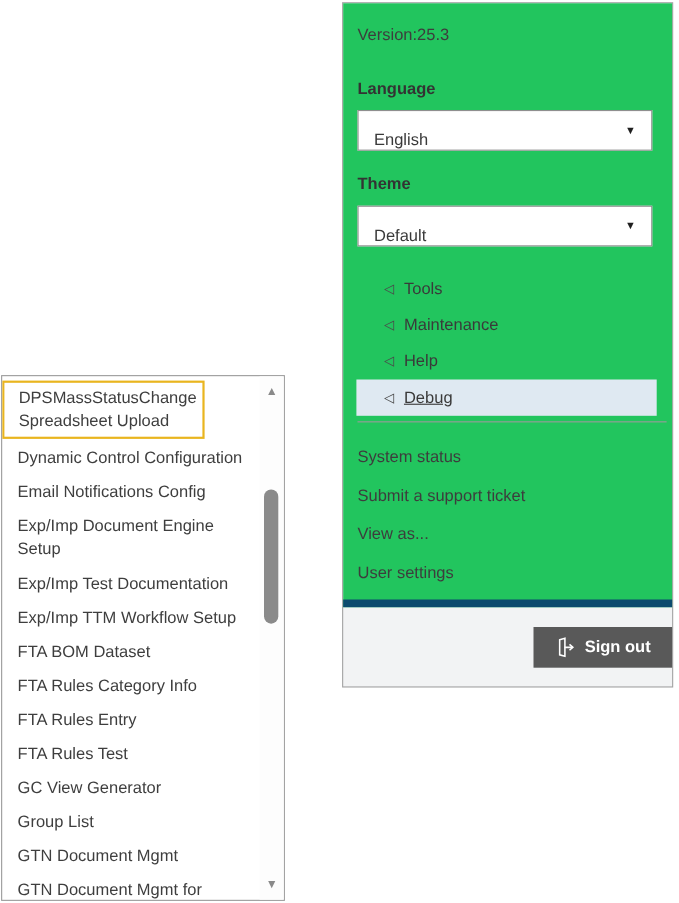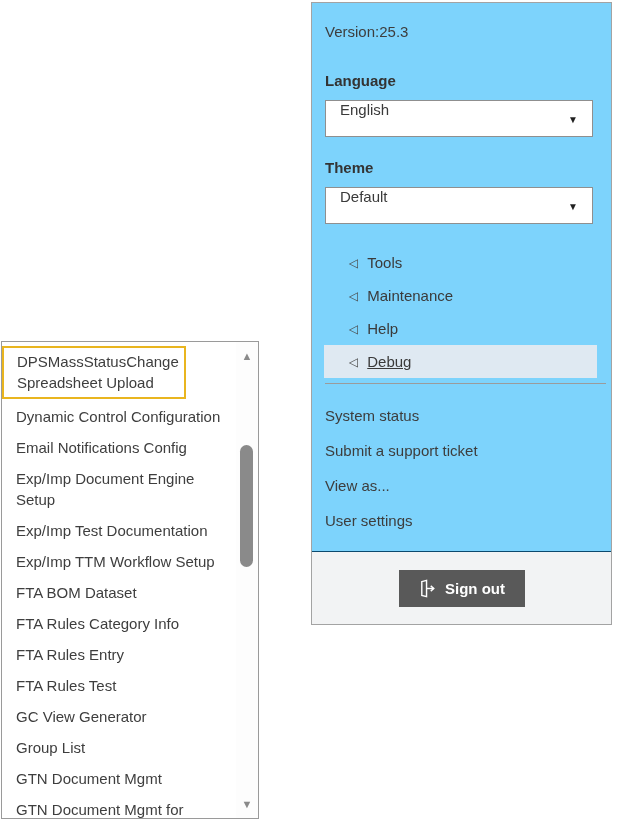--- a/index.html
+++ b/index.html
@@ -4,44 +4,44 @@
 <style>
   * { margin:0; padding:0; box-sizing:border-box; }
   html,body { width:617px; height:821px; background:#ffffff;
     font-family:"Liberation Sans","DejaVu Sans",sans-serif; color:#3a3a3a; }
   body { position:relative; overflow:hidden; font-size:15px; }
 
   
   .settings-panel { position:absolute; left:311px; top:2px; width:301px; height:623px;
     border:1px solid #a3a3a3; background:#f2f3f4; }
   .sp-content { position:absolute; top:0; left:0; right:0; height:549px;
-    background:#7dd3fc; border-bottom:1px solid #0c4a6e; }
+    background:#22c55e; border-bottom:7px solid #0c4a6e; }
   .sp-version { position:absolute; top:20px; left:13px; font-size:15px; color:#3d3d3d; }
   .sp-label { position:absolute; left:13px; font-weight:700; font-size:15px; color:#333; }
   .lbl-language { top:69px;text-align:center; }
   .lbl-theme { top:156px; }
   .sp-select { position:absolute; left:13px; width:268px; height:37px;
-    border:1px solid #8f8f8f; background:#fff; display:flex; align-items:flex-start;
+    border:1px solid #8f8f8f; background:#fff; display:flex; align-items:flex-end;
     padding:0 14px; cursor:pointer; }
   .sel-language { top:97px; }
   .sel-theme { top:184px; }
   .sp-select .caret { position:absolute; right:14px; top:50%; transform:translateY(-50%);
     font-size:10px; color:#1f1f1f; }
   .sp-menu { position:absolute; top:243px; left:0; right:0; }
   .menu-row { height:33px; line-height:33px; margin:0 14px 0 12px; padding-left:25px;
     cursor:pointer; white-space:nowrap; }
   .menu-row .tri { display:inline-block; font-size:12px; color:#4a4a4a; margin-right:9px;
     transform:translateY(-1px); }
   .menu-row.active { background:#dfe9f2; }
   .menu-row.active .menu-label { text-decoration:underline; }
   .sp-divider { position:absolute; top:380px; left:13px; right:5px; border-top:1px solid #9b9b9b; }
   .sp-links { position:absolute; top:395px; left:0; right:0; }
   .link-row { height:35px; line-height:35px; padding:0 13px; cursor:pointer; color:#3d3d3d; }
   .sp-footer { position:absolute; left:0; right:0; top:550px; bottom:0;
-    display:flex; align-items:center; justify-content:center; }
+    display:flex; align-items:center; justify-content:flex-end; }
   .signout-btn { width:126px; height:37px; background:#595959; color:#ffffff;
     border:none; font-weight:700; font-size:15px; display:flex; align-items:center;
     justify-content:center; gap:8px; cursor:pointer;
     font-family:"Liberation Sans","DejaVu Sans",sans-serif; }
   .signout-btn svg { display:block; }
 
   
   .catalog-panel { position:absolute; left:1px; top:341px; width:258px; height:478px;
     border:1px solid #9a9a9a; background:#ffffff; overflow:hidden; }
   .catalog-items { position:absolute; top:0; left:0; right:22px; padding-top:2px; }

